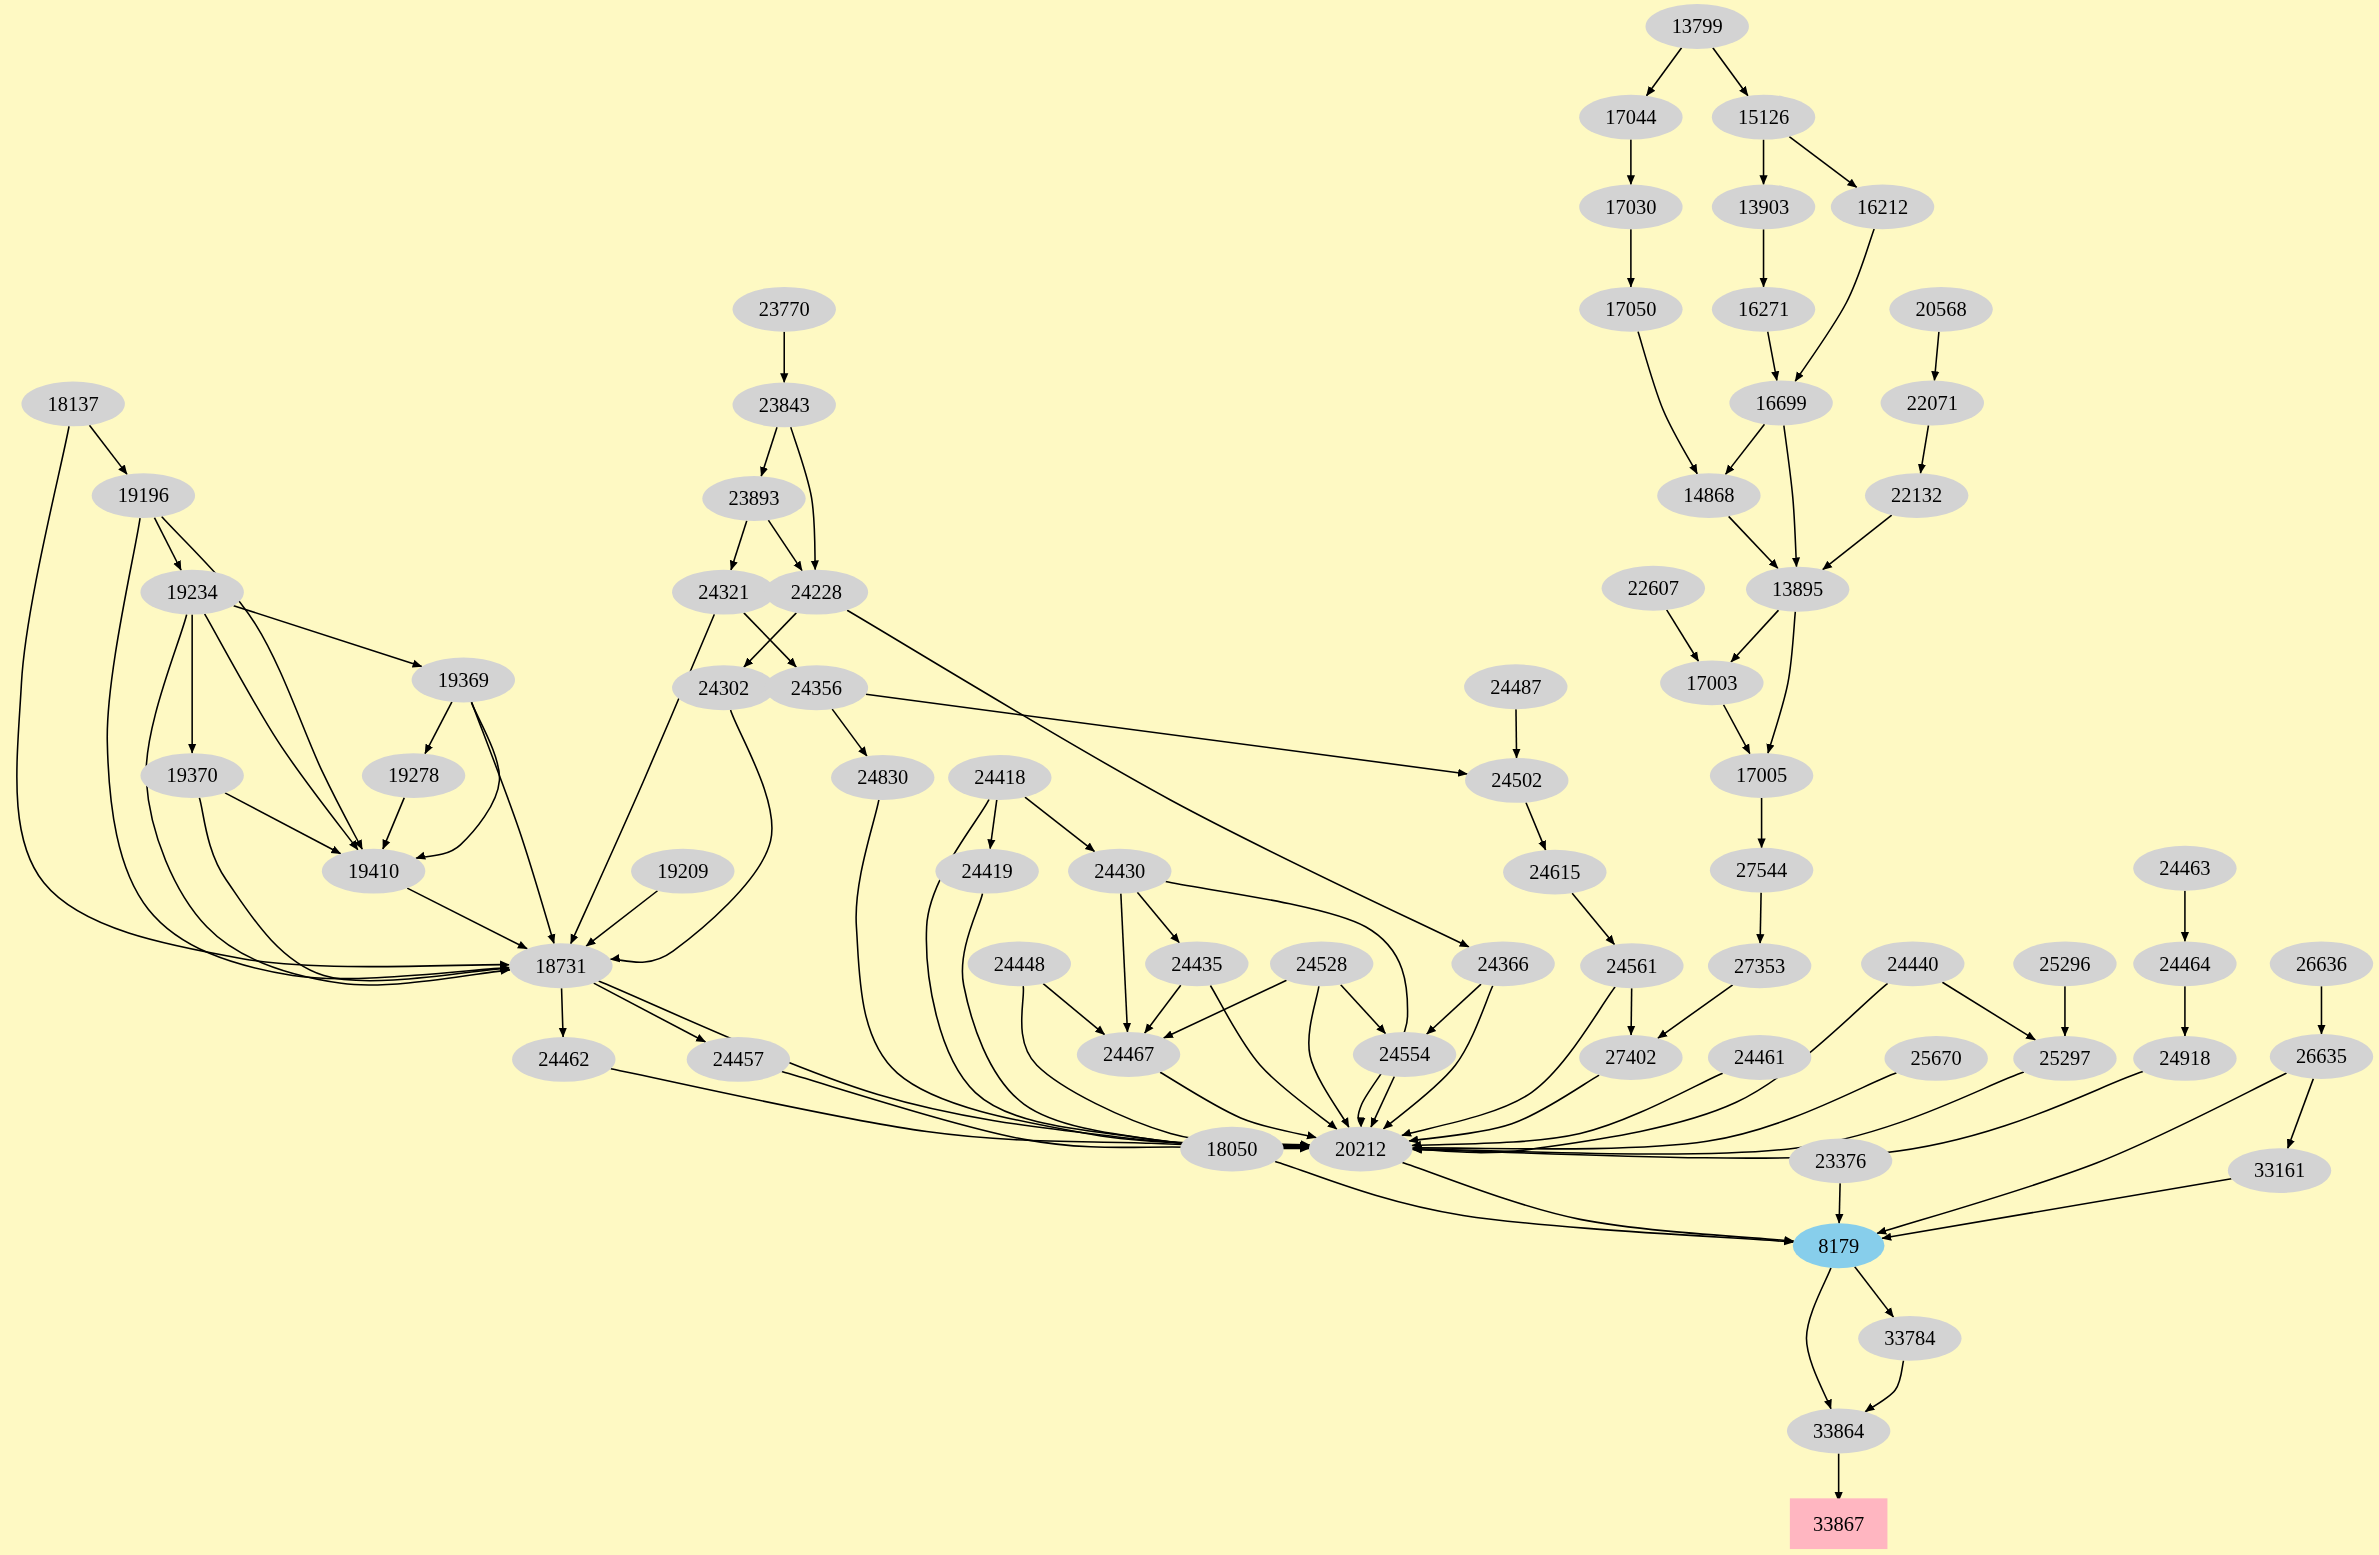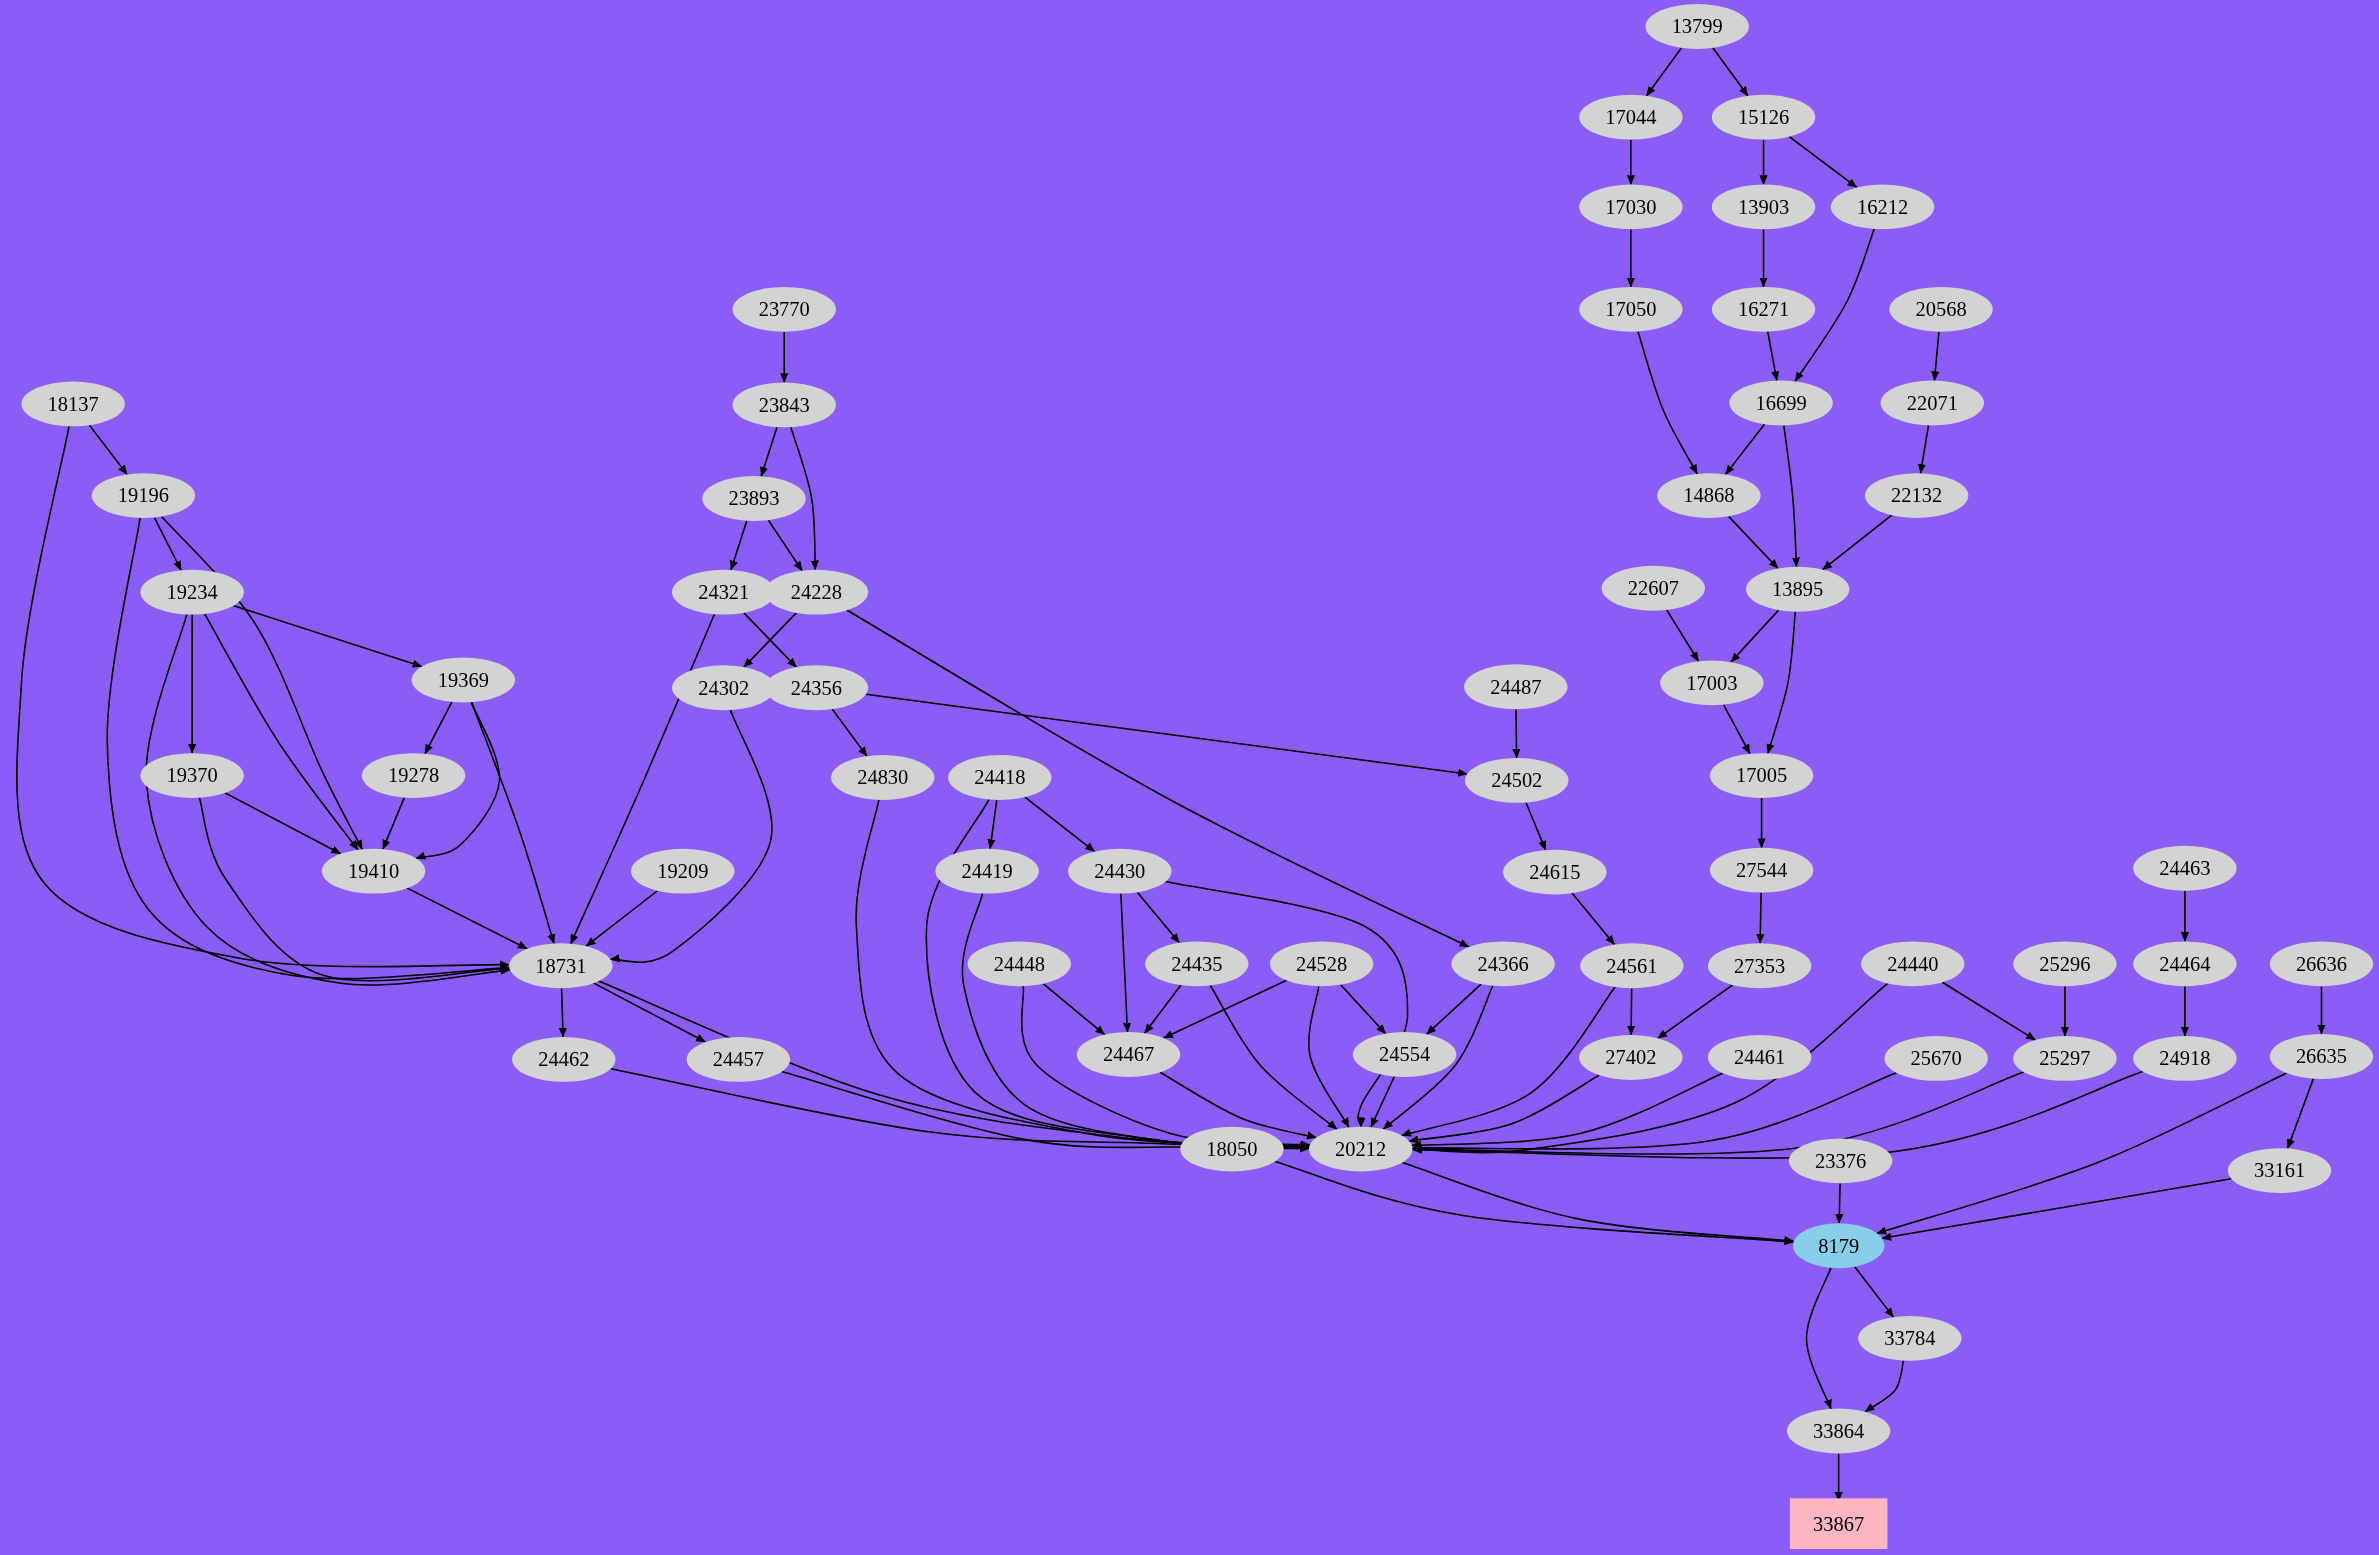--- a/index.html
+++ b/index.html
@@ -1,16 +1,16 @@
 <!DOCTYPE html>
 <html><head>
 <meta charset="utf-8">
 <style>
   html,body{margin:0;padding:0;background:#ffffff;}
-  #stage{width:2380px;height:1556px;position:relative;background:#8b5cf6;overflow:hidden;}
+  #stage{width:2380px;height:1556px;position:relative;background:#fef9c3;overflow:hidden;}
   svg{display:block;}
   .graph-node text{
     font-family:"Liberation Serif","DejaVu Serif",serif;
     font-size:21px;fill:#000000;text-anchor:middle;
   }
   .graph-edge{stroke:#000000;stroke-width:1.6;fill:none;}
 </style>
 </head>
 <body>
 

